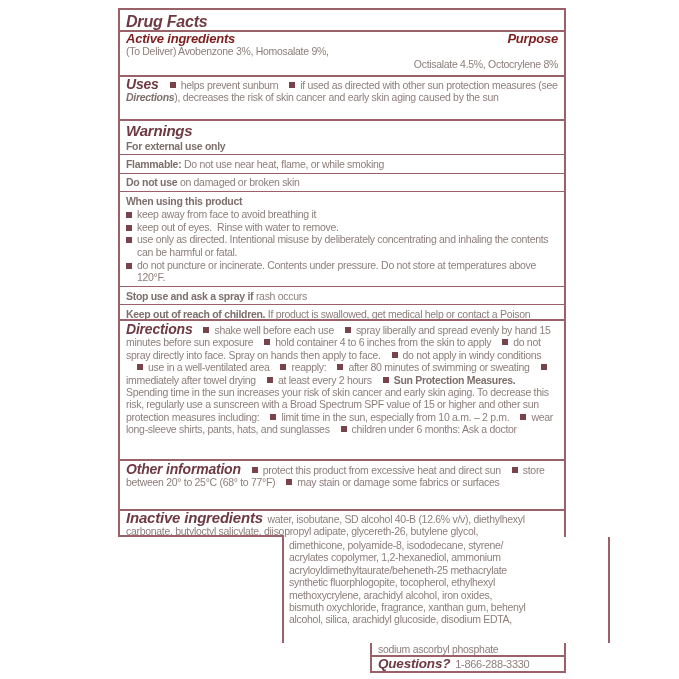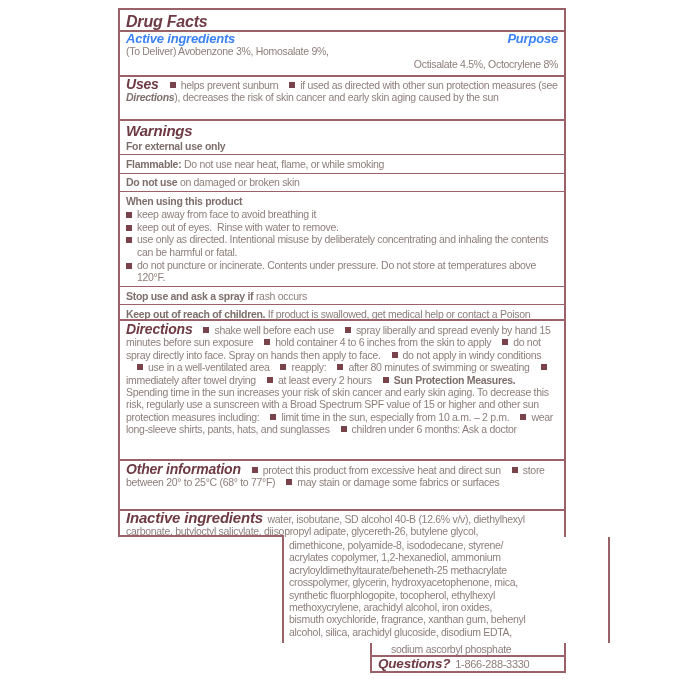--- a/index.html
+++ b/index.html
@@ -19,21 +19,21 @@
   .step-a{position:absolute;left:118px;top:535px;width:166px;height:2px;background:#9b6169;}
   .step-b{position:absolute;left:282px;top:641px;width:90px;height:2px;background:#9b6169;}
   
   .rule{height:2px;background:#9b6169;}
   .hl{height:1px;background:#9b6169;margin:2.5px -6px;}
   
   .s-title{height:20px;padding:3px 6px 0;font-style:italic;font-weight:bold;font-size:16px;line-height:17px;color:#6e3a43;letter-spacing:-0.2px;box-sizing:border-box;}
   .inhead{font-style:italic;font-weight:bold;font-size:14px;color:#6e3a43;letter-spacing:-0.2px;margin-right:2px;margin-top:16px;}
   .inhead.big{font-size:15px;}
   .warn-title{font-style:italic;font-weight:bold;font-size:15px;line-height:16px;color:#6e3a43;letter-spacing:-0.2px;}
-  .aihead{font-style:italic;font-weight:bold;font-size:13px;color:#3b82f6;letter-spacing:-0.2px;}
+  .aihead{font-style:italic;font-weight:bold;font-size:13px;color:#7f1d1d;letter-spacing:-0.2px;}
   
   .sec{box-sizing:border-box;overflow:hidden;}
   .s-active{height:43px;padding:1px 6px 0;}
   .s-uses{height:42px;padding:1px 6px 0;}
   .s-warn{height:198px;padding:2px 6px 0;}
   .s-dir{height:138px;padding:2px 6px 0;}
   .s-other{height:48px;padding:2px 6px 17px;}
   .s-inactive{height:26px;padding:1px 6px 0;}
   .ai-row{display:flex;justify-content:space-between;align-items:baseline;}
   .leader-row{display:flex;align-items:flex-end;flex-direction:column;}
@@ -43,21 +43,21 @@
   .ref{font-style:italic;font-weight:bold;color:#7e6f6c;}
   .sq{display:inline-block;width:6px;height:6px;background:#7a434b;}
   .fb{margin:0 5px 1px 11px;}
   .fb.first{margin-left:9px;}
   .hang{padding-left:11px;text-indent:-11px;margin:0.5px 0;}
   .hang .sq{margin-right:5px;}
   .wline{margin:0.5px 0;}
   
   .part-b{padding:2px 5px;font-size:10.5px;line-height:12.4px;}
   .bline{white-space:nowrap;}
-  .sodium-line{height:11px;line-height:11px;padding:1px 19px 0;white-space:nowrap;}
+  .sodium-line{height:11px;line-height:11px;padding:1px 6px 0;white-space:nowrap;}
   .q-row{border-top:2px solid #9b6169;display:flex;align-items:baseline;gap:5px;padding:0 6px;height:15px;box-sizing:border-box;}
   .q-head{font-style:italic;font-weight:bold;font-size:13.5px;color:#6e3a43;letter-spacing:-0.2px;line-height:14px;}
   .q-phone{font-size:11px;color:#8d7e7b;}
 </style>
 </head>
 <body>
 
 <div class="page">
 
   <div class="part-a">
@@ -119,21 +119,20 @@
     </div>
   </div>
 
   <div class="step-a"></div>
   <div class="step-b"></div>
 
   <div class="part-b">
     <div class="bline">dimethicone, polyamide-8, isododecane, styrene/</div>
     <div class="bline">acrylates copolymer, 1,2-hexanediol, ammonium</div>
     <div class="bline">acryloyldimethyltaurate/beheneth-25 methacrylate</div>
-    <div class="bline">crosspolymer, glycerin, hydroxyacetophenone, mica,</div>
     <div class="bline">synthetic fluorphlogopite, tocopherol, ethylhexyl</div>
     <div class="bline">methoxycrylene, arachidyl alcohol, iron oxides,</div>
     <div class="bline">bismuth oxychloride, fragrance, xanthan gum, behenyl</div>
     <div class="bline">alcohol, silica, arachidyl glucoside, disodium EDTA,</div>
   </div>
 
   <div class="part-c">
     <div class="sodium-line">sodium ascorbyl phosphate</div>
     <div class="q-row">
       <span class="q-head">Questions?</span>

